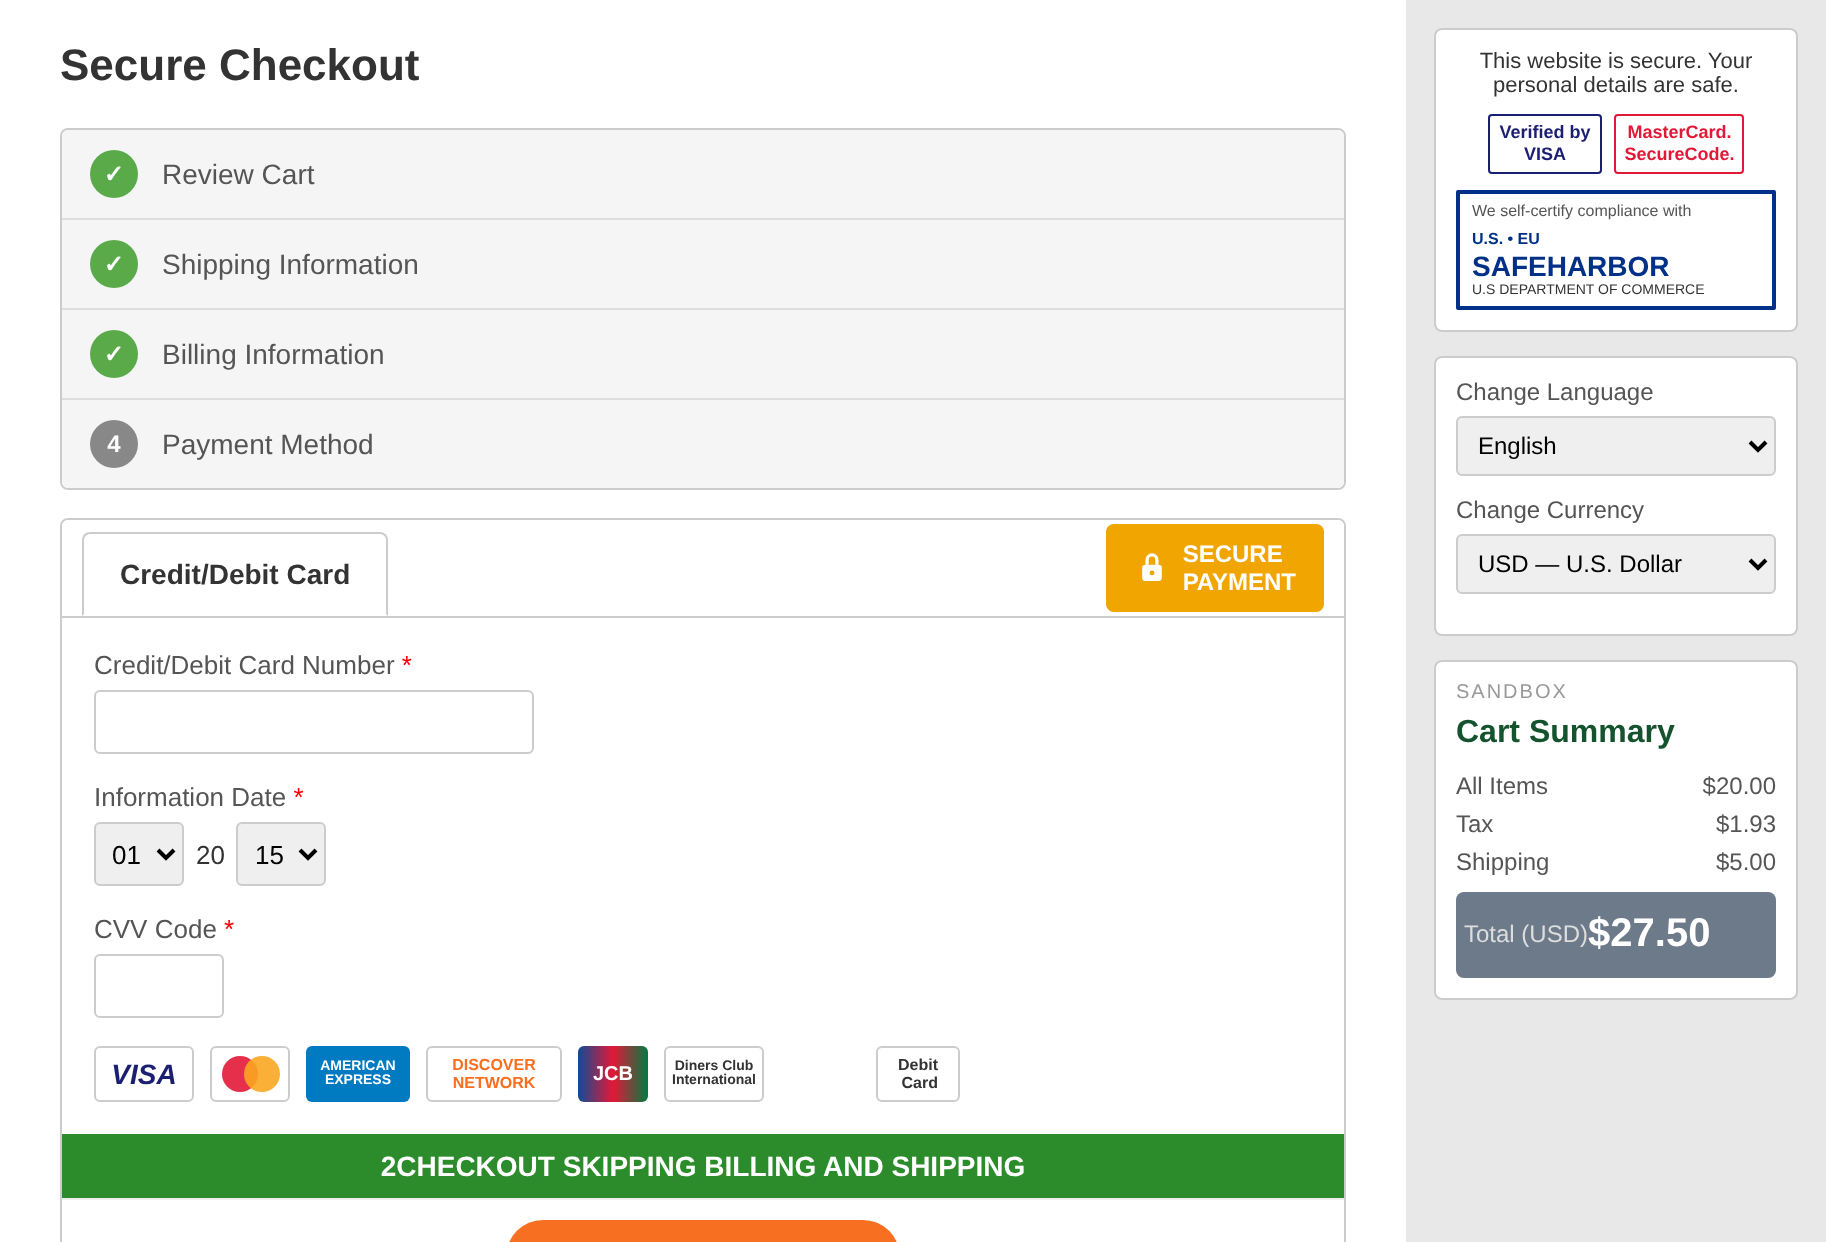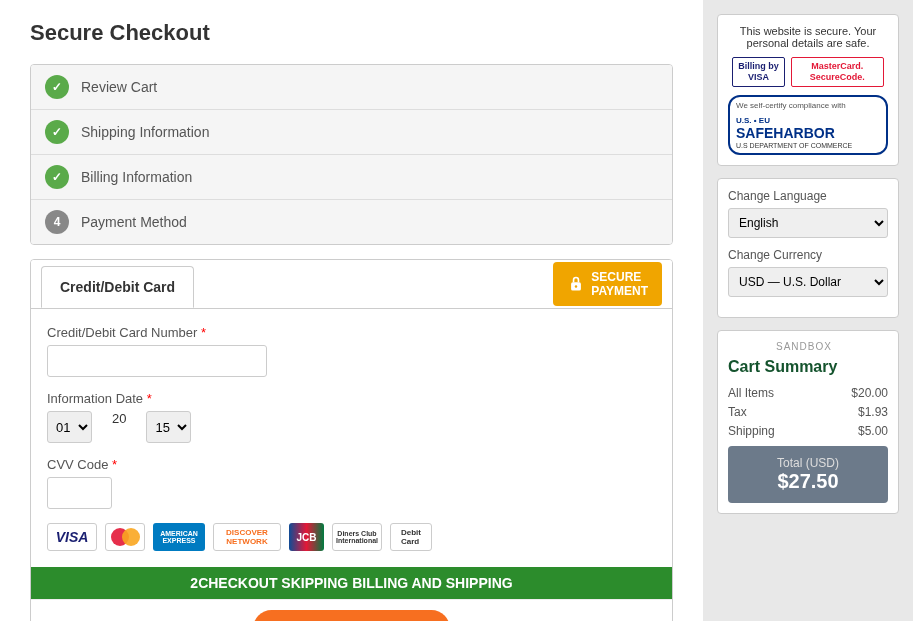--- a/index.html
+++ b/index.html
@@ -132,21 +132,22 @@
     .form-input {
       width: 220px;
       height: 32px;
       border: 1px solid #ccc;
       border-radius: 3px;
       padding: 4px 8px;
       font-size: 13px;
     }
     .expiry-row {
       display: flex;
-      gap: 20px;
+      align-items: center;
+      gap: 6px;
     }
     .expiry-select {
       height: 32px;
       border: 1px solid #ccc;
       border-radius: 3px;
       padding: 2px 4px;
       font-size: 13px;
     }
     .expiry-year-prefix {
       font-size: 13px;
@@ -228,21 +229,22 @@
       font-size: 7px;
       width: 50px;
       text-align: center;
     }
     .debit-logo {
       background: #fff;
       border: 1px solid #ccc;
       color: #333;
       font-size: 8px;
       width: 42px;
-      text-align: left;
+      text-align: right;
+      margin-left: 48px;
     }
     
     .promo-banner {
       background: #2c8c2c;
       color: white;
       font-size: 14px;
       font-weight: bold;
       text-align: center;
       padding: 8px;
       margin-top: 0;
@@ -302,29 +304,29 @@
       padding: 3px 5px;
       border-radius: 2px;
       text-align: center;
       line-height: 1.2;
     }
     .mastercard-code {
       font-size: 9px;
       font-weight: bold;
       color: #e31837;
       border: 1px solid #e31837;
-      padding: 3px 18px;
+      padding: 3px 4px;
       border-radius: 2px;
       text-align: center;
       line-height: 1.2;
     }
     .safeharbor-box {
       border: 2px solid #003087;
       padding: 4px 6px;
-      border-radius: 12px;
+      border-radius: 1px;
       text-align: left;
     }
     .safeharbor-small {
       font-size: 8px;
       color: #555;
       margin-bottom: 3px;
     }
     .safeharbor-title {
       font-size: 11px;
       font-weight: bold;
@@ -354,21 +356,20 @@
       font-size: 12px;
       padding: 2px 6px;
       margin-bottom: 10px;
     }
     .sandbox-label {
       font-size: 10px;
       color: #999;
       text-transform: uppercase;
       margin-bottom: 6px;
       letter-spacing: 1px;
-      margin-left: 48px;
     }
     .cart-summary-box {
       background: #fff;
       border: 1px solid #ccc;
       padding: 10px;
       border-radius: 4px;
     }
     .cart-summary-title {
       font-size: 16px;
       font-weight: bold;
@@ -379,26 +380,24 @@
       display: flex;
       justify-content: space-between;
       font-size: 12px;
       color: #555;
       margin-bottom: 5px;
     }
     .cart-total-box {
       background: #6c7a8a;
       color: white;
       display: flex;
-      justify-content: space-between;
       align-items: center;
       padding: 10px 4px;
       border-radius: 4px;
       margin-top: 8px;
-      flex-direction: column;
     }
     .total-label {
       font-size: 12px;
       color: #ddd;
     }
     .total-amount {
       font-size: 20px;
       font-weight: bold;
       color: white;
     }
@@ -530,21 +529,21 @@
       </div>
     </div>
   </div>
 
   <div class="sidebar">
 
     <div class="security-box">
       <p class="security-text">This website is secure. Your personal details are safe.</p>
       <div class="badge-row">
         <div class="verified-visa">
-          <span>Billing by</span><br>
+          <span>Verified by</span><br>
           <strong>VISA</strong>
         </div>
         <div class="mastercard-code">
           <span>MasterCard.</span><br>
           <span>SecureCode.</span>
         </div>
       </div>
       <div class="safeharbor-box">
         <div class="safeharbor-small">We self-certify compliance with</div>
         <div class="safeharbor-title">

